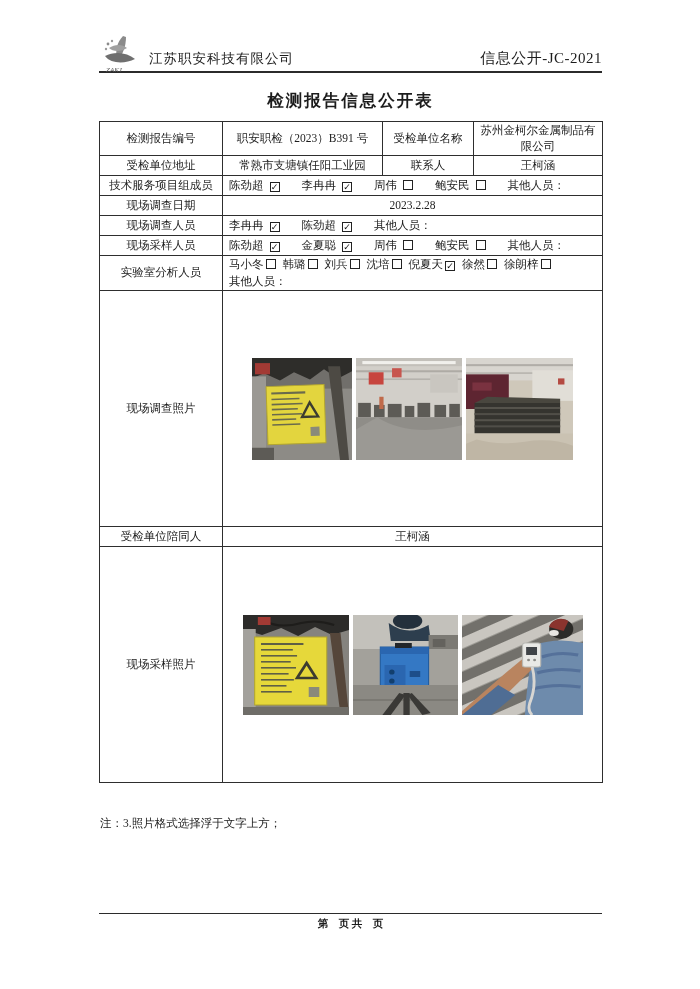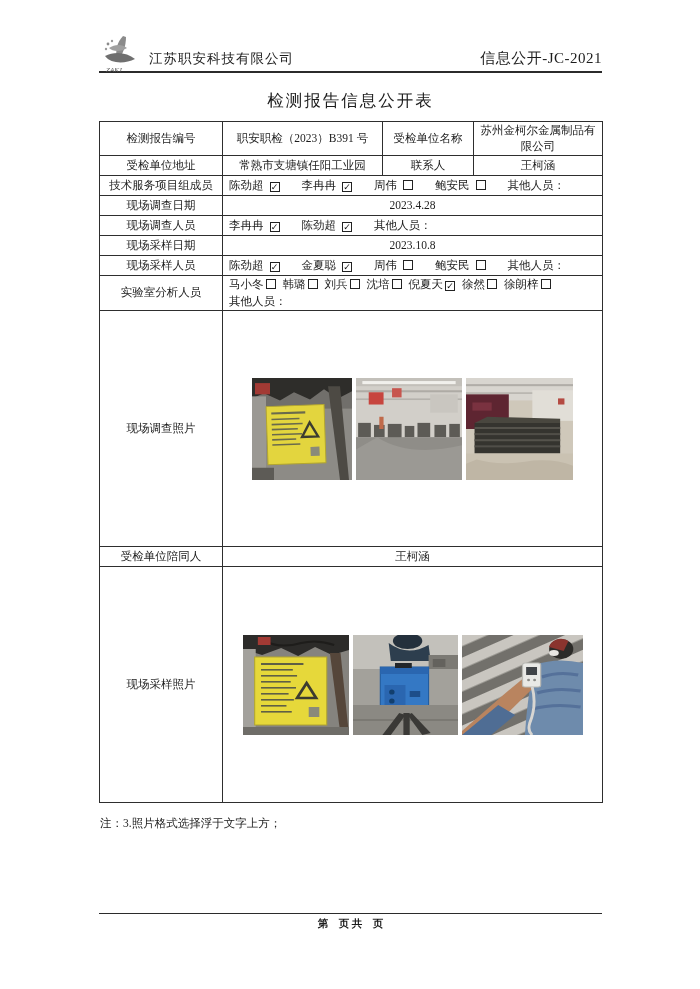--- a/index.html
+++ b/index.html
@@ -7,21 +7,21 @@
         font-family:"Liberation Serif","DejaVu Serif",serif;color:#1c1c1c;overflow:hidden;}
   
   .hdr{position:absolute;left:99px;top:30px;width:503px;height:41px;
        border-bottom:2px solid #2b2b2b;display:flex;align-items:flex-end;}
   .hdr-left{display:flex;align-items:flex-end;gap:4px;}
   .logo{width:46px;height:40px;position:relative;top:3px;}
   .company{font-size:13.5px;letter-spacing:1px;padding-bottom:3px;}
   .doccode{margin-left:auto;font-size:15px;letter-spacing:.5px;padding-bottom:3px;}
   
   .title{position:absolute;left:99px;top:90px;width:503px;text-align:center;
-         font-size:16.5px;font-weight:normal;letter-spacing:2px;}
+         font-size:16.5px;font-weight:bold;letter-spacing:2px;}
   
   table.form{position:absolute;left:99px;top:121px;width:503px;border-collapse:collapse;table-layout:fixed;}
   table.form td{border:1px solid #2e2e2e;font-size:11.5px;padding:1px 6px;vertical-align:middle;
                 line-height:1.35;overflow:hidden;}
   td.lbl{text-align:center;padding:1px 2px;}
   td.ctr{text-align:center;}
   .members .member{white-space:nowrap;margin-right:22px;}
   .members.tight .member{margin-right:7px;}
   .cb{display:inline-block;width:10px;height:10px;border:1.4px solid #222;margin-left:6px;
       vertical-align:-1px;font:bold 9px/9px "DejaVu Sans",sans-serif;text-align:center;color:#111;
@@ -82,29 +82,25 @@
       <td class="ctr">常熟市支塘镇任阳工业园</td>
       <td class="lbl">联系人</td>
       <td class="ctr">王柯涵</td>
     </tr>
     <tr style="height:20px">
       <td class="lbl">技术服务项目组成员</td>
       <td colspan="3" class="members"><span class="member"><span>陈劲超</span><span class="cb">✓</span></span><span class="member"><span>李冉冉</span><span class="cb">✓</span></span><span class="member"><span>周伟</span><span class="cb"></span></span><span class="member"><span>鲍安民</span><span class="cb"></span></span><span class="member"><span>其他人员：</span></span></td>
     </tr>
     <tr style="height:20px">
       <td class="lbl">现场调查日期</td>
-      <td colspan="3" class="ctr">2023.4.28</td>
+      <td colspan="3" class="ctr">2023.2.28</td>
     </tr>
     <tr style="height:20px">
       <td class="lbl">现场调查人员</td>
       <td colspan="3" class="members"><span class="member"><span>李冉冉</span><span class="cb">✓</span></span><span class="member"><span>陈劲超</span><span class="cb">✓</span></span><span class="member"><span>其他人员：</span></span></td>
-    </tr>
-    <tr style="height:20px">
-      <td class="lbl">现场采样日期</td>
-      <td colspan="3" class="ctr">2023.10.8</td>
     </tr>
     <tr style="height:20px">
       <td class="lbl">现场采样人员</td>
       <td colspan="3" class="members"><span class="member"><span>陈劲超</span><span class="cb">✓</span></span><span class="member"><span>金夏聪</span><span class="cb">✓</span></span><span class="member"><span>周伟</span><span class="cb"></span></span><span class="member"><span>鲍安民</span><span class="cb"></span></span><span class="member"><span>其他人员：</span></span></td>
     </tr>
     <tr style="height:30px">
       <td class="lbl">实验室分析人员</td>
       <td colspan="3">
         <div class="members tight"><span class="member"><span>马小冬</span><span class="cb"></span></span><span class="member"><span>韩璐</span><span class="cb"></span></span><span class="member"><span>刘兵</span><span class="cb"></span></span><span class="member"><span>沈培</span><span class="cb"></span></span><span class="member"><span>倪夏天</span><span class="cb">✓</span></span><span class="member"><span>徐然</span><span class="cb"></span></span><span class="member"><span>徐朗梓</span><span class="cb"></span></span></div>
         <div class="otherline">其他人员：</div>

